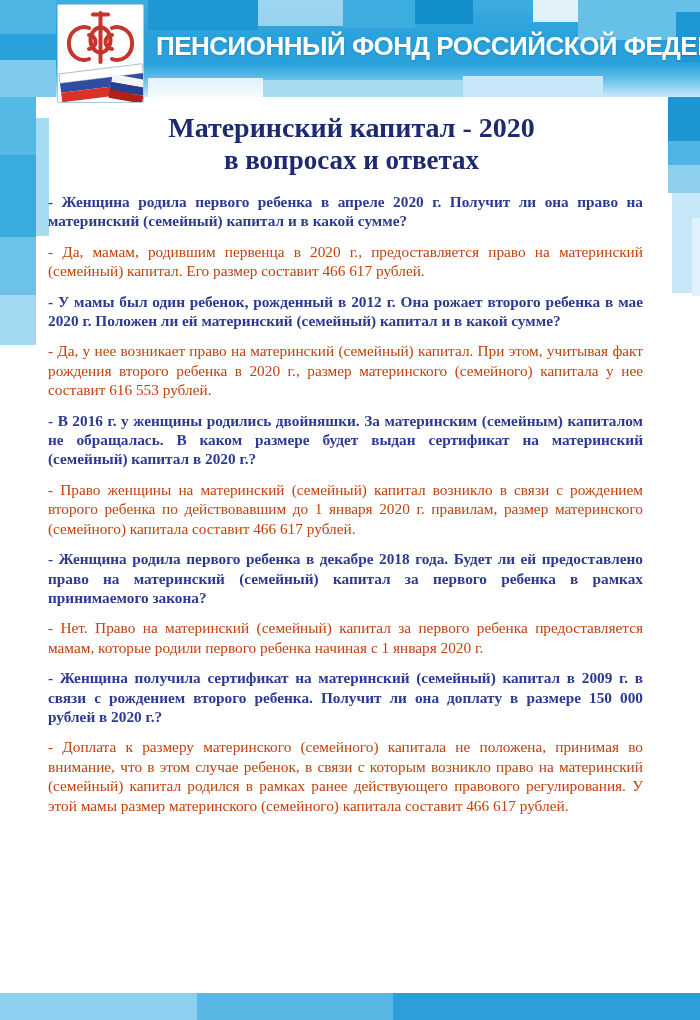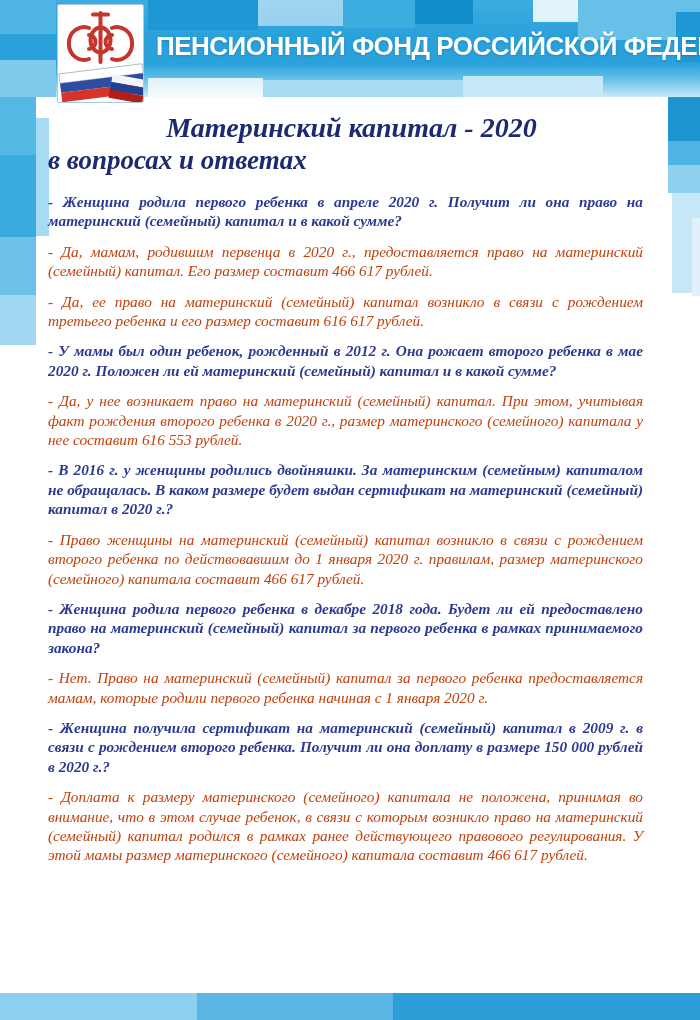--- a/index.html
+++ b/index.html
@@ -55,28 +55,27 @@
     color:#ffffff;
     font-family:"Liberation Sans","DejaVu Sans",sans-serif;
     font-weight:700;font-size:26px;letter-spacing:-.5px;
     text-align:center;white-space:nowrap;
     text-shadow:0 1px 2px rgba(0,60,110,.25);
   }
   
   .content{
     position:absolute;left:48px;right:45px;top:105px;z-index:2;
     color:#32419f;
-    font-style:italic;
   }
   .doc-title{
     text-align:center;color:#1d2a70;font-weight:700;
     font-size:28px;line-height:33px;margin:6px 0 0 0;
   }
   .doc-subtitle{
-    text-align:left;color:#1d2a70;font-weight:700;
+    text-align:center;color:#1d2a70;font-weight:700;
     font-size:27px;line-height:32px;margin:0 0 16px 0;
   }
   .qa p{
     margin:0 12px 11px 0;
     font-size:15.3px;line-height:19.4px;
     text-align:justify;
   }
   .qa .q{font-weight:700;color:#2c3a93;}
   .qa .a{font-weight:400;color:#c2410c;}
 </style>
@@ -140,21 +139,20 @@
   <div class="tile t-r5"></div>
 
   <div class="content">
     <div class="doc-title">Материнский капитал - 2020</div>
     <div class="doc-subtitle">в вопросах и ответах</div>
 
     <div class="qa">
       <p class="q">- Женщина родила первого ребенка в апреле 2020 г. Получит ли она право на материнский (семейный) капитал и в какой сумме?</p>
       <p class="a">- Да, мамам, родившим первенца в 2020 г., предоставляется право на материнский (семейный) капитал. Его размер составит 466 617 рублей.</p>
 
-      <p class="a">- Да, ее право на материнский (семейный) капитал возникло в связи с рождением третьего ребенка и его размер составит 616 617 рублей.</p>
 
       <p class="q">- У мамы был один ребенок, рожденный в 2012 г. Она рожает второго ребенка в мае 2020 г. Положен ли ей материнский (семейный) капитал и в какой сумме?</p>
       <p class="a">- Да, у нее возникает право на материнский (семейный) капитал. При этом, учитывая факт рождения второго ребенка в 2020 г., размер материнского (семейного) капитала у нее составит 616 553 рублей.</p>
 
       <p class="q">- В 2016 г. у женщины родились двойняшки. За материнским (семейным) капиталом не обращалась. В каком размере будет выдан сертификат на материнский (семейный) капитал в 2020 г.?</p>
       <p class="a">- Право женщины на материнский (семейный) капитал возникло в связи с рождением второго ребенка по действовавшим до 1 января 2020 г. правилам, размер материнского (семейного) капитала составит 466 617 рублей.</p>
 
       <p class="q">- Женщина родила первого ребенка в декабре 2018 года. Будет ли ей предоставлено право на материнский (семейный) капитал за первого ребенка в рамках принимаемого закона?</p>
       <p class="a">- Нет. Право на материнский (семейный) капитал за первого ребенка предоставляется мамам, которые родили первого ребенка начиная с 1 января 2020 г.</p>
 

